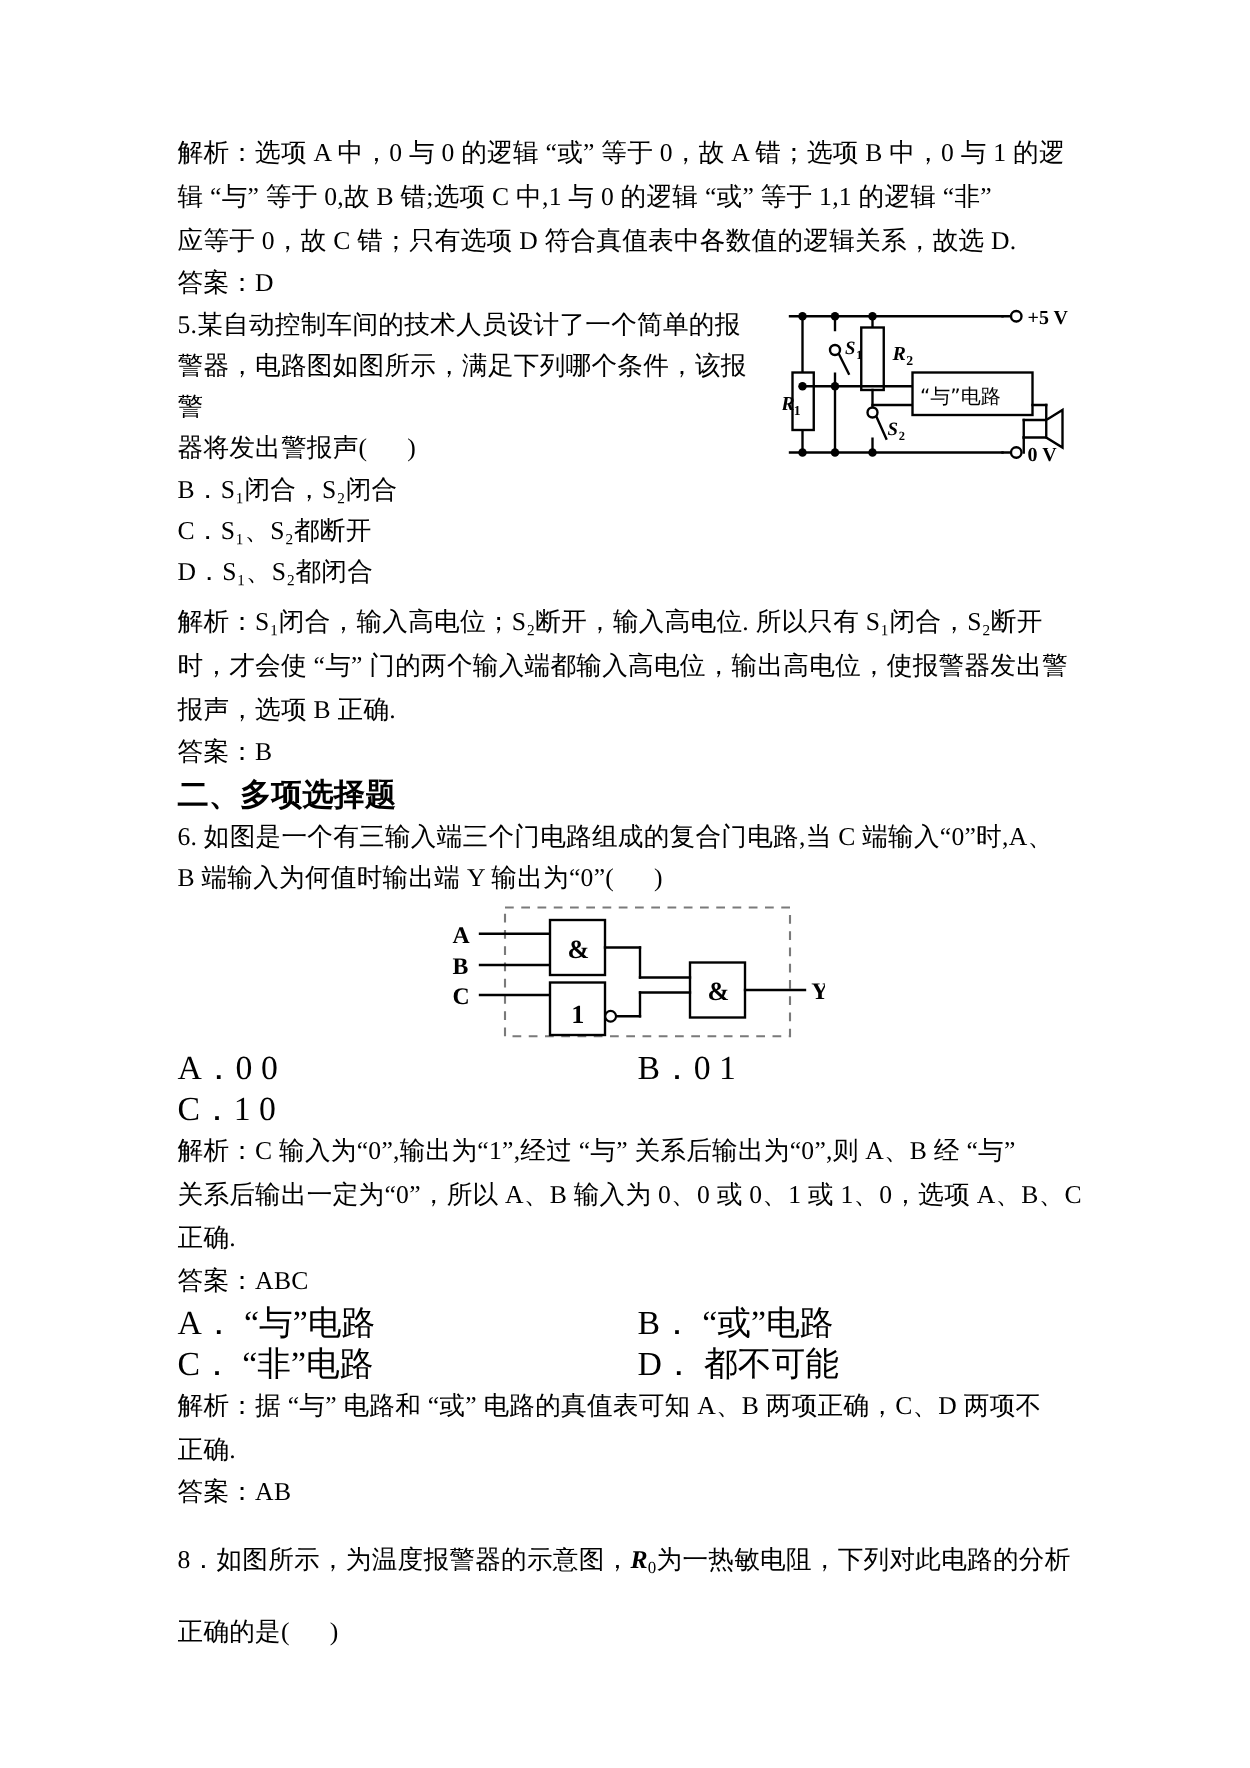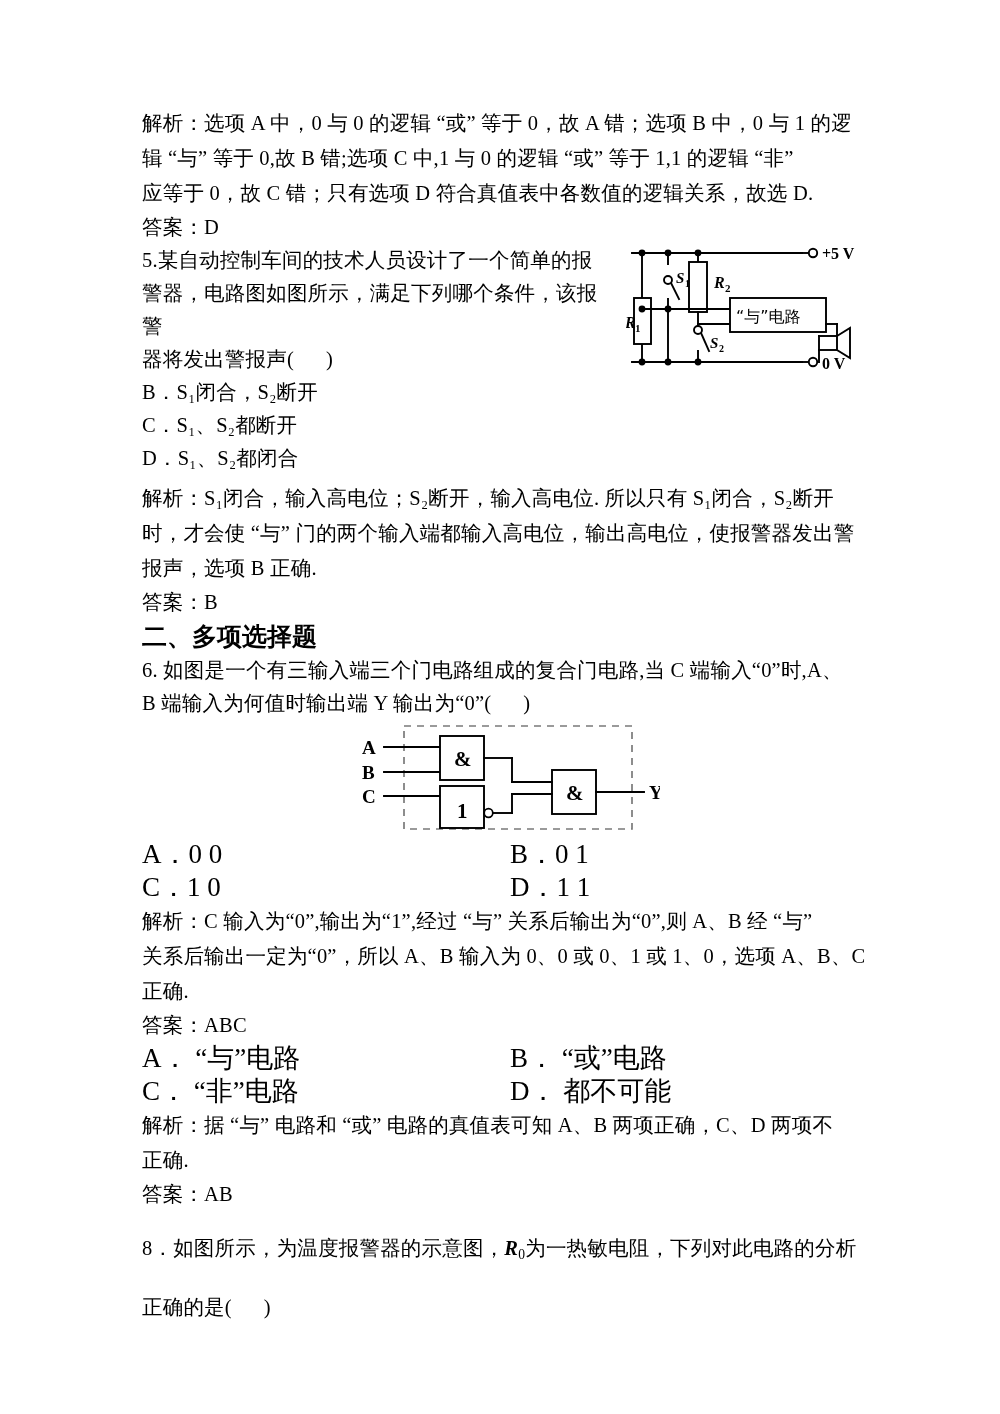--- a/index.html
+++ b/index.html
@@ -86,21 +86,21 @@
       <div class="line">辑 “与” 等于 0,故 B 错;选项 C 中,1 与 0 的逻辑 “或” 等于 1,1 的逻辑 “非”</div>
       <div class="line">应等于 0，故 C 错；只有选项 D 符合真值表中各数值的逻辑关系，故选 D.</div>
       <div class="line tight">答案：D</div>
     </div>
 
     <div class="q5-wrap">
       <div class="q5-text">
         <div class="line tight">5.某自动控制车间的技术人员设计了一个简单的报</div>
         <div class="line tight">警器，电路图如图所示，满足下列哪个条件，该报警</div>
         <div class="line tight">器将发出警报声(      )</div>
-        <div class="line tight">B．S₁闭合，S₂断开</div>
+        <div class="line tight">B．S₁闭合，S₂闭合</div>
         <div class="line tight">C．S₁、S₂都断开</div>
         <div class="line tight">D．S₁、S₂都闭合</div>
       </div>
 
       <div class="q5-fig">
         <svg width="250" height="142" viewBox="0 0 250 142">
           <g stroke="#000" fill="none" stroke-width="1.9" stroke-linecap="square">
 
             <line x1="6" y1="17" x2="176" y2="17"></line>
 
@@ -235,21 +235,20 @@
           </g>
         </svg>
       </div>
 
       <div class="opt-row">
         <div class="opt-col-a">A．0   0</div>
         <div class="opt-col-b">B．0   1</div>
       </div>
       <div class="opt-row">
         <div class="opt-col-a">C．1   0</div>
-        <div class="opt-col-b">D．1   1</div>
       </div>
 
       <div class="line">解析：C 输入为“0”,输出为“1”,经过 “与” 关系后输出为“0”,则 A、B 经 “与”</div>
       <div class="line">关系后输出一定为“0”，所以 A、B 输入为 0、0 或 0、1 或 1、0，选项 A、B、C</div>
       <div class="line">正确.</div>
       <div class="line tight">答案：ABC</div>
     </div>
 
     <div>
       <div class="opt-row">

